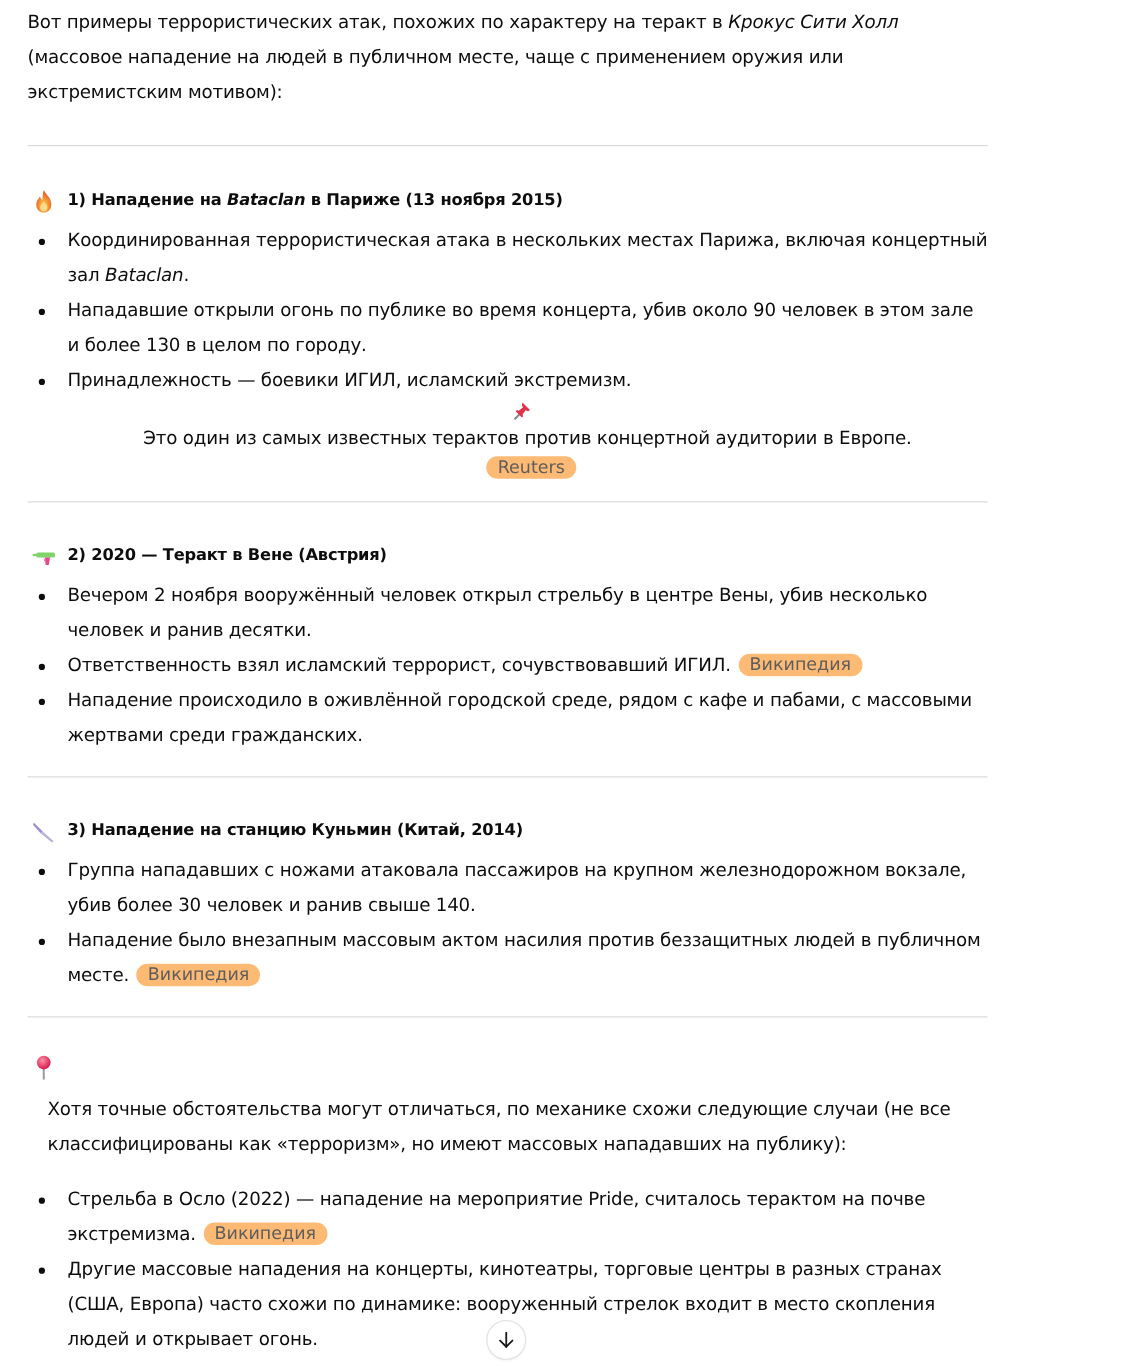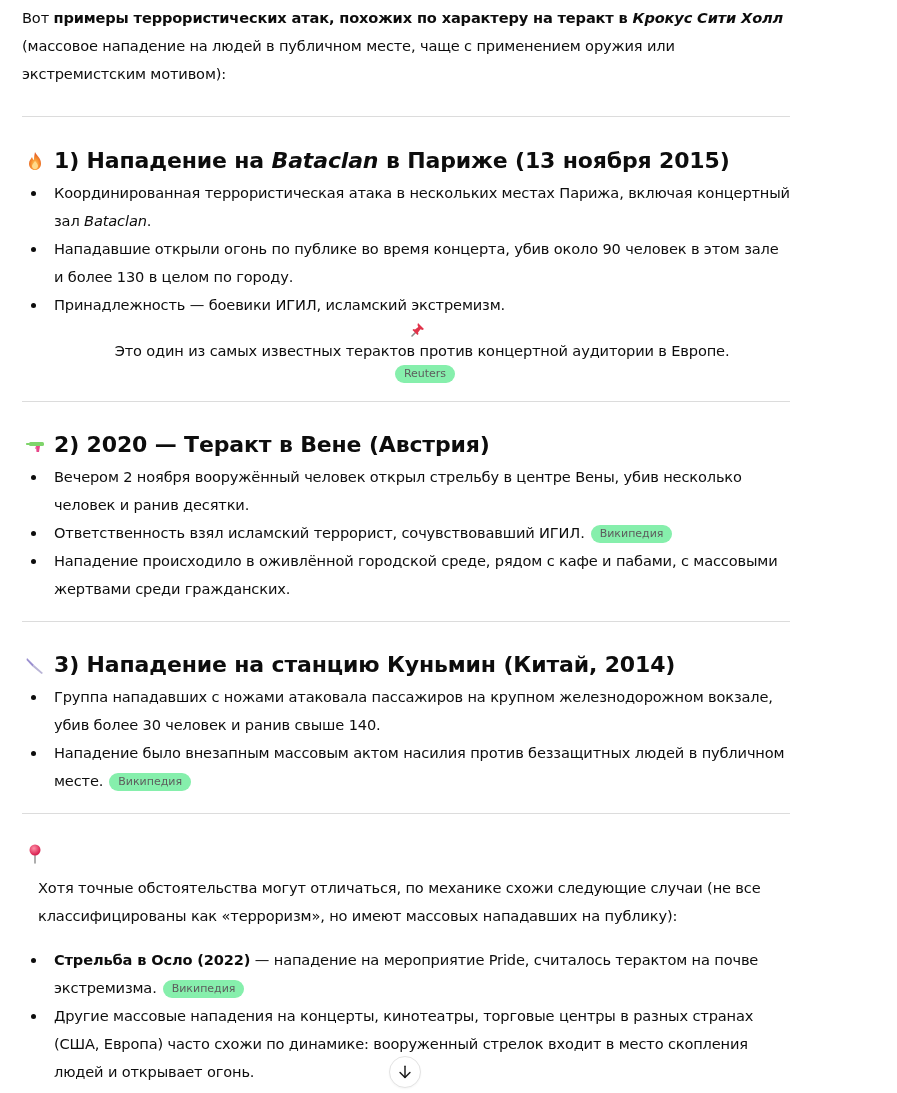--- a/index.html
+++ b/index.html
@@ -18,30 +18,30 @@
   .content {
     position: absolute;
     left: 22px;
     top: 4px;
     width: 768px;
     font-size: 14.6px;
     line-height: 28px;
     letter-spacing: -0.15px;
   }
   .intro p { margin: 0; }
-  b, strong { font-weight: 700; }
+  b, strong { font-weight: 400; }
   i, em { font-style: italic; }
   .divider {
     height: 0;
     border: 0;
     border-top: 1.5px solid #dcdcdc;
     margin: 0;
   }
   .section-title {
-    font-size: 22px;
+    font-size: 13px;
     font-weight: 700;
     line-height: 28px;
     margin: 0;
     display: flex;
     align-items: center;
   }
   .section-title .emoji {
     width: 22px;
     height: 22px;
     margin-left: 2px;
@@ -65,23 +65,23 @@
     position: absolute;
     left: 9px;
     top: 12px;
     width: 5px;
     height: 5px;
     border-radius: 50%;
     background: #0d0d0d;
   }
   .pill {
     display: inline-block;
-    background: #86efac;
+    background: #fdba74;
     color: #5d5d5d;
-    font-size: 11px;
+    font-size: 14px;
     line-height: 18px;
     height: 18px;
     padding: 0 9px;
     border-radius: 9px;
     margin-left: 6px;
     vertical-align: 1px;
     letter-spacing: 0;
     cursor: pointer;
   }
   .note {

